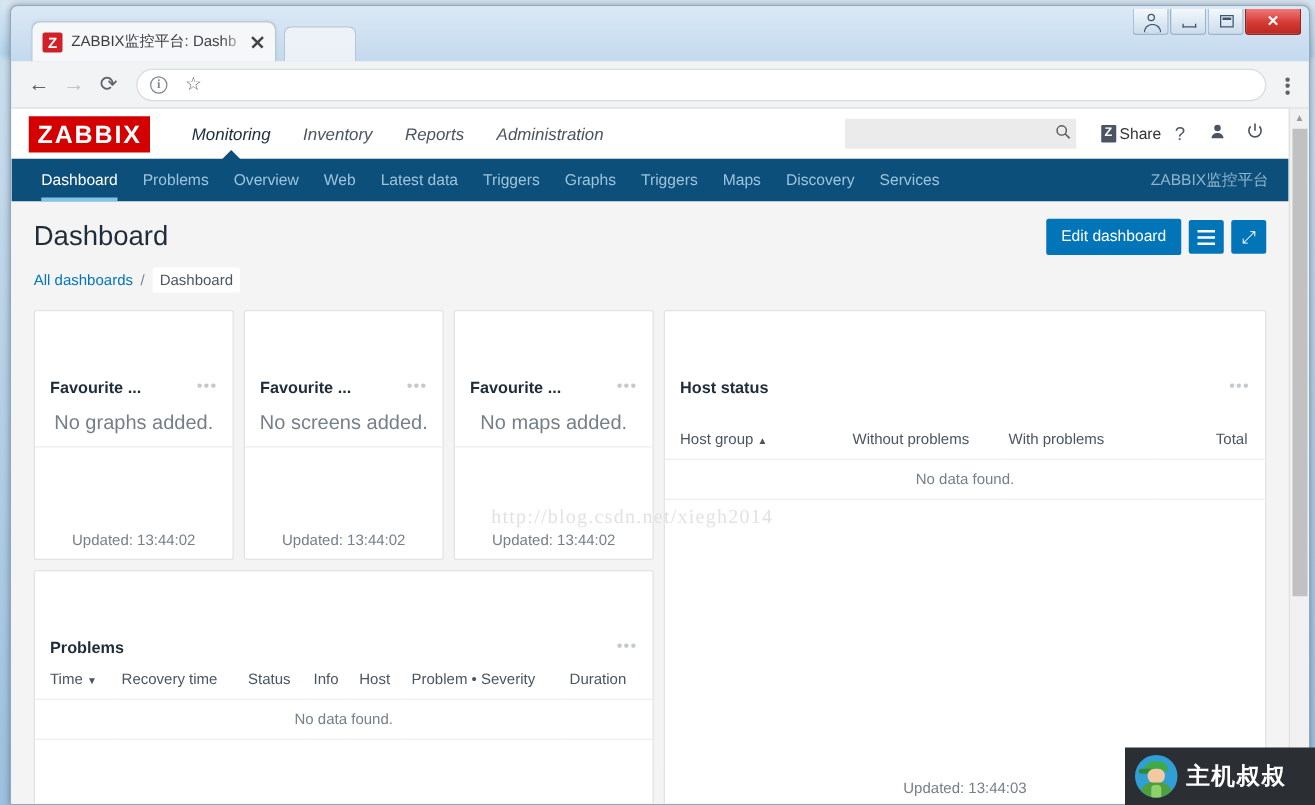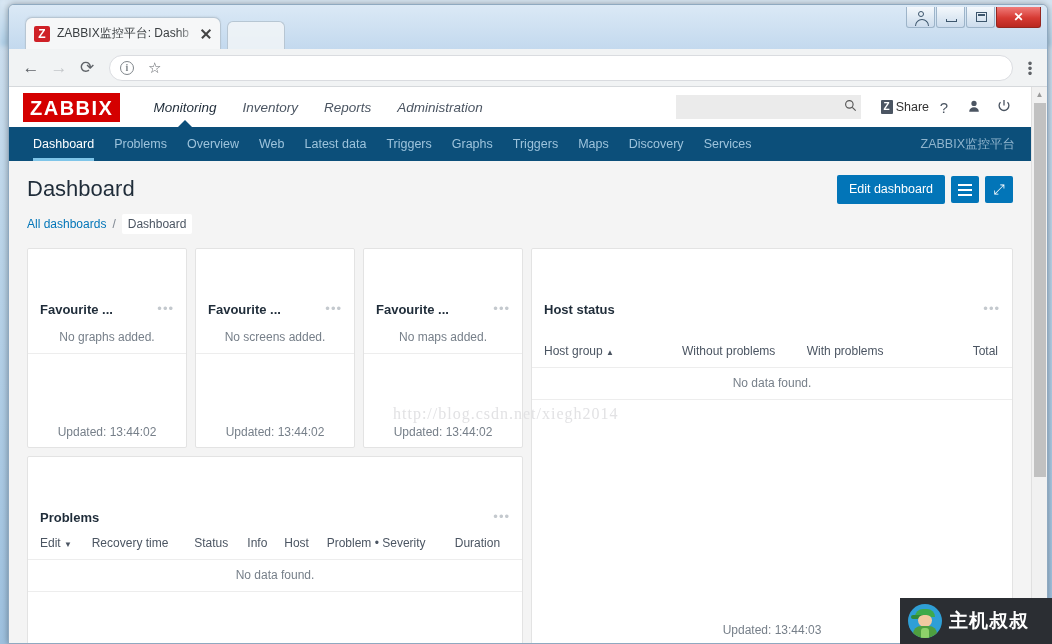--- a/index.html
+++ b/index.html
@@ -298,21 +298,21 @@
   .widget-title {
     font-size: 13px; font-weight: bold; color: #1f2c39;
     white-space: nowrap; overflow: hidden; text-overflow: ellipsis;
   }
   .widget-kebab {
     margin-left: auto; color: #c4c9ce; font-size: 13px; line-height: 6px;
     letter-spacing: 1px; cursor: pointer; padding: 0 2px;
   }
   .widget-body { flex: 1 1 auto; position: relative; }
   .empty-msg {
-    text-align: center; font-size: 12px; color: #767f89;
+    text-align: center; font-size: 16px; color: #767f89;
     padding: 6px 0 9px; border-bottom: 1px solid #ededed;
   }
   .updated {
     font-size: 12px; color: #767f89; text-align: center;
     padding: 6px 12px 8px;
   }
   .tbl { width: 100%; border-collapse: collapse; }
   .tbl th {
     font-size: 12px; font-weight: normal; color: #4b5562;
     text-align: left; padding: 4px 6px 9px;
@@ -593,21 +593,21 @@
 
           <div class="widget problems-w">
             <div class="widget-head">
               <div class="widget-title">Problems</div>
               <div class="widget-kebab">•••</div>
             </div>
             <div class="widget-body">
               <table class="tbl">
                 <thead>
                   <tr>
-                    <th style="padding-left:12px;"><span>Edit</span> <span class="sortarrow">▼</span></th>
+                    <th style="padding-left:12px;"><span>Time</span> <span class="sortarrow">▼</span></th>
                     <th>Recovery time</th>
                     <th>Status</th>
                     <th>Info</th>
                     <th>Host</th>
                     <th>Problem • Severity</th>
                     <th style="padding-right:12px;">Duration</th>
                   </tr>
                 </thead>
                 <tbody>
                   <tr>

